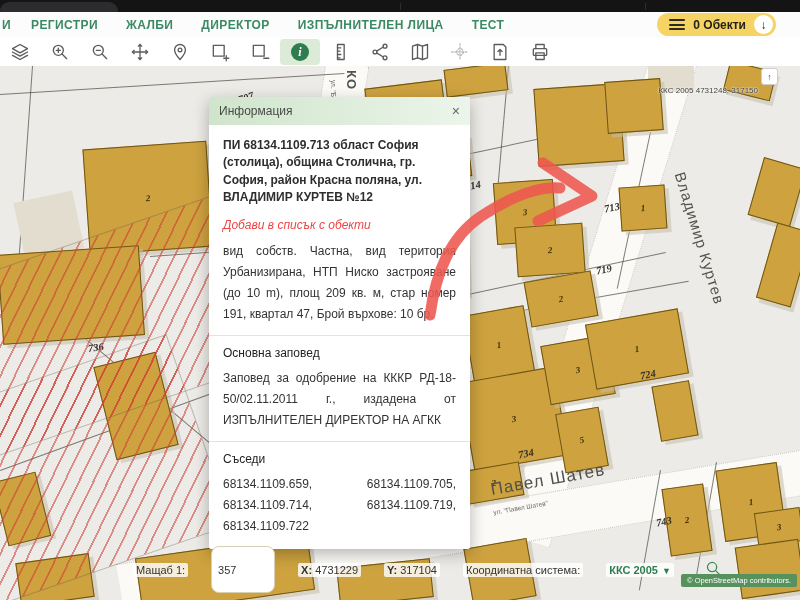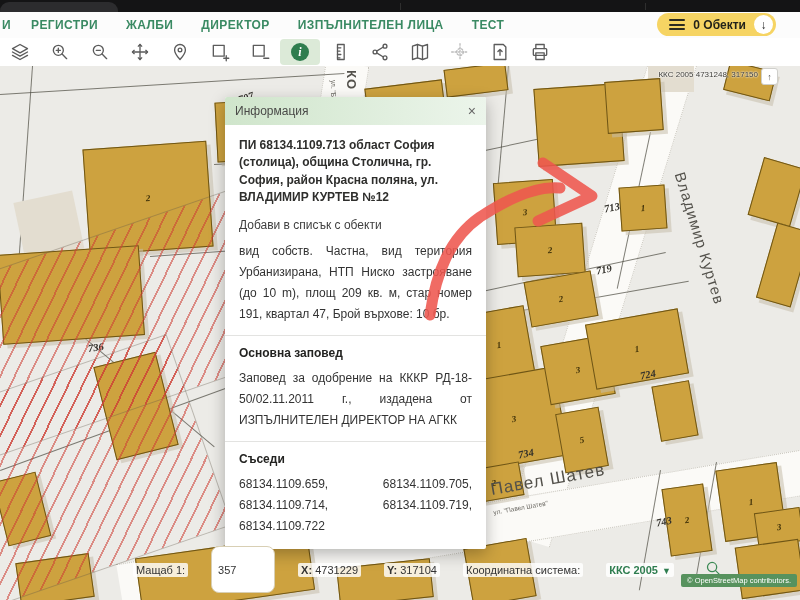--- a/index.html
+++ b/index.html
@@ -33,34 +33,34 @@
   .street{position:absolute;background:#fbfaf7;border-left:1px dotted #c7c4bc;border-right:1px dotted #c7c4bc;z-index:1;}
   .street-h{position:absolute;background:#fbfaf7;border-top:1px dotted #c7c4bc;border-bottom:1px dotted #c7c4bc;z-index:1;}
   .pline{position:absolute;background:#4a483f;opacity:.7;z-index:2;transform-origin:left top;}
   .patch{position:absolute;background:#e3ddd0;z-index:2;}
   .bld{position:absolute;background:#cda23f;border:1.5px solid #6e5515;box-shadow:4px 4px 0 rgba(198,190,172,.55);display:flex;align-items:center;justify-content:center;z-index:3;}
   .bld span{font:italic bold 9px "Liberation Serif",serif;color:#3f3109;}
   .plabel{position:absolute;font:italic 600 10.5px "Liberation Serif",serif;color:#33312b;z-index:4;white-space:nowrap;}
   .hatch{position:absolute;background:repeating-linear-gradient(135deg,rgba(205,62,52,.55) 0 1.8px,transparent 1.8px 13px);outline:1px solid rgba(95,85,72,.35);z-index:5;}
   .stname{position:absolute;color:#53514b;z-index:6;white-space:nowrap;}
   .stname.small{font-size:6.5px;color:#6b6963;}
-  .cornercoords{position:absolute;top:4px;right:42px;font-size:8px;color:#3e3d39;z-index:7;text-shadow:0 0 2px #fff,0 0 2px #fff;}
+  .cornercoords{position:absolute;top:20px;right:42px;font-size:8px;color:#3e3d39;z-index:7;text-shadow:0 0 2px #fff,0 0 2px #fff;}
   .northbtn{position:absolute;top:2px;right:22px;width:15px;height:15px;background:#fff;border:1px solid #cfcfcb;border-radius:3px;font-size:9px;color:#555;display:flex;align-items:center;justify-content:center;z-index:7;cursor:pointer;}
 
   
-  .popup{position:absolute;left:209px;top:97px;width:261px;background:#fff;border-radius:2px;box-shadow:0 5px 16px rgba(0,0,0,.28);z-index:10;margin-left:16px;}
+  .popup{position:absolute;left:209px;top:97px;width:261px;background:#fff;border-radius:2px;box-shadow:0 5px 16px rgba(0,0,0,.28);z-index:10;}
   .popup .hd{height:28px;background:linear-gradient(90deg,#cfe5cb,#ecf5eb);display:flex;align-items:center;justify-content:space-between;padding:0 10px;border-radius:2px 2px 0 0;}
   .popup .hd .t{font-size:12px;color:#4a4a48;}
   .popup .hd .x{font-size:14px;color:#666;cursor:pointer;line-height:1;}
   .popup .bd{padding:12px 14px 12px;}
   .popup .headline{font-size:12px;font-weight:bold;color:#2e2e2c;line-height:1.45;}
-  .popup .addlink{font-size:12px;color:#404040;margin:11px 0 9px;cursor:pointer;}
+  .popup .addlink{font-size:12px;color:#ef4444;margin:11px 0 9px;cursor:pointer;font-style:italic;}
   .popup .para{font-size:12px;color:#333;line-height:1.75;text-align:justify;}
   .popup .sline{border-top:1px solid #e3e3e1;margin:10px -14px;}
-  .popup .shead{font-size:12px;font-weight:bold;color:#232321;margin:0 0 8px;}
+  .popup .shead{font-size:12px;font-weight:normal;color:#232321;margin:0 0 8px;}
 
   
   .arrow-svg{position:absolute;left:0;top:0;z-index:12;pointer-events:none;}
 
   
   .statusbar{position:absolute;left:133px;bottom:7px;display:flex;align-items:center;gap:23px;z-index:20;font-size:11px;color:#333;}
   .statusbar .chip{background:rgba(255,255,255,.82);padding:1px 3px;border-radius:2px;white-space:nowrap;}
   .statusbar input{width:50px;height:15px;border:1px solid #d8cfb4;border-radius:8px;font-size:11px;padding:15px 6px;color:#333;background:#fff;outline:none;}
   .statusbar .crsval{color:#2e7d4f;font-weight:bold;}
   .statusbar .caret{color:#2e7d4f;font-size:9px;margin-left:4px;}

